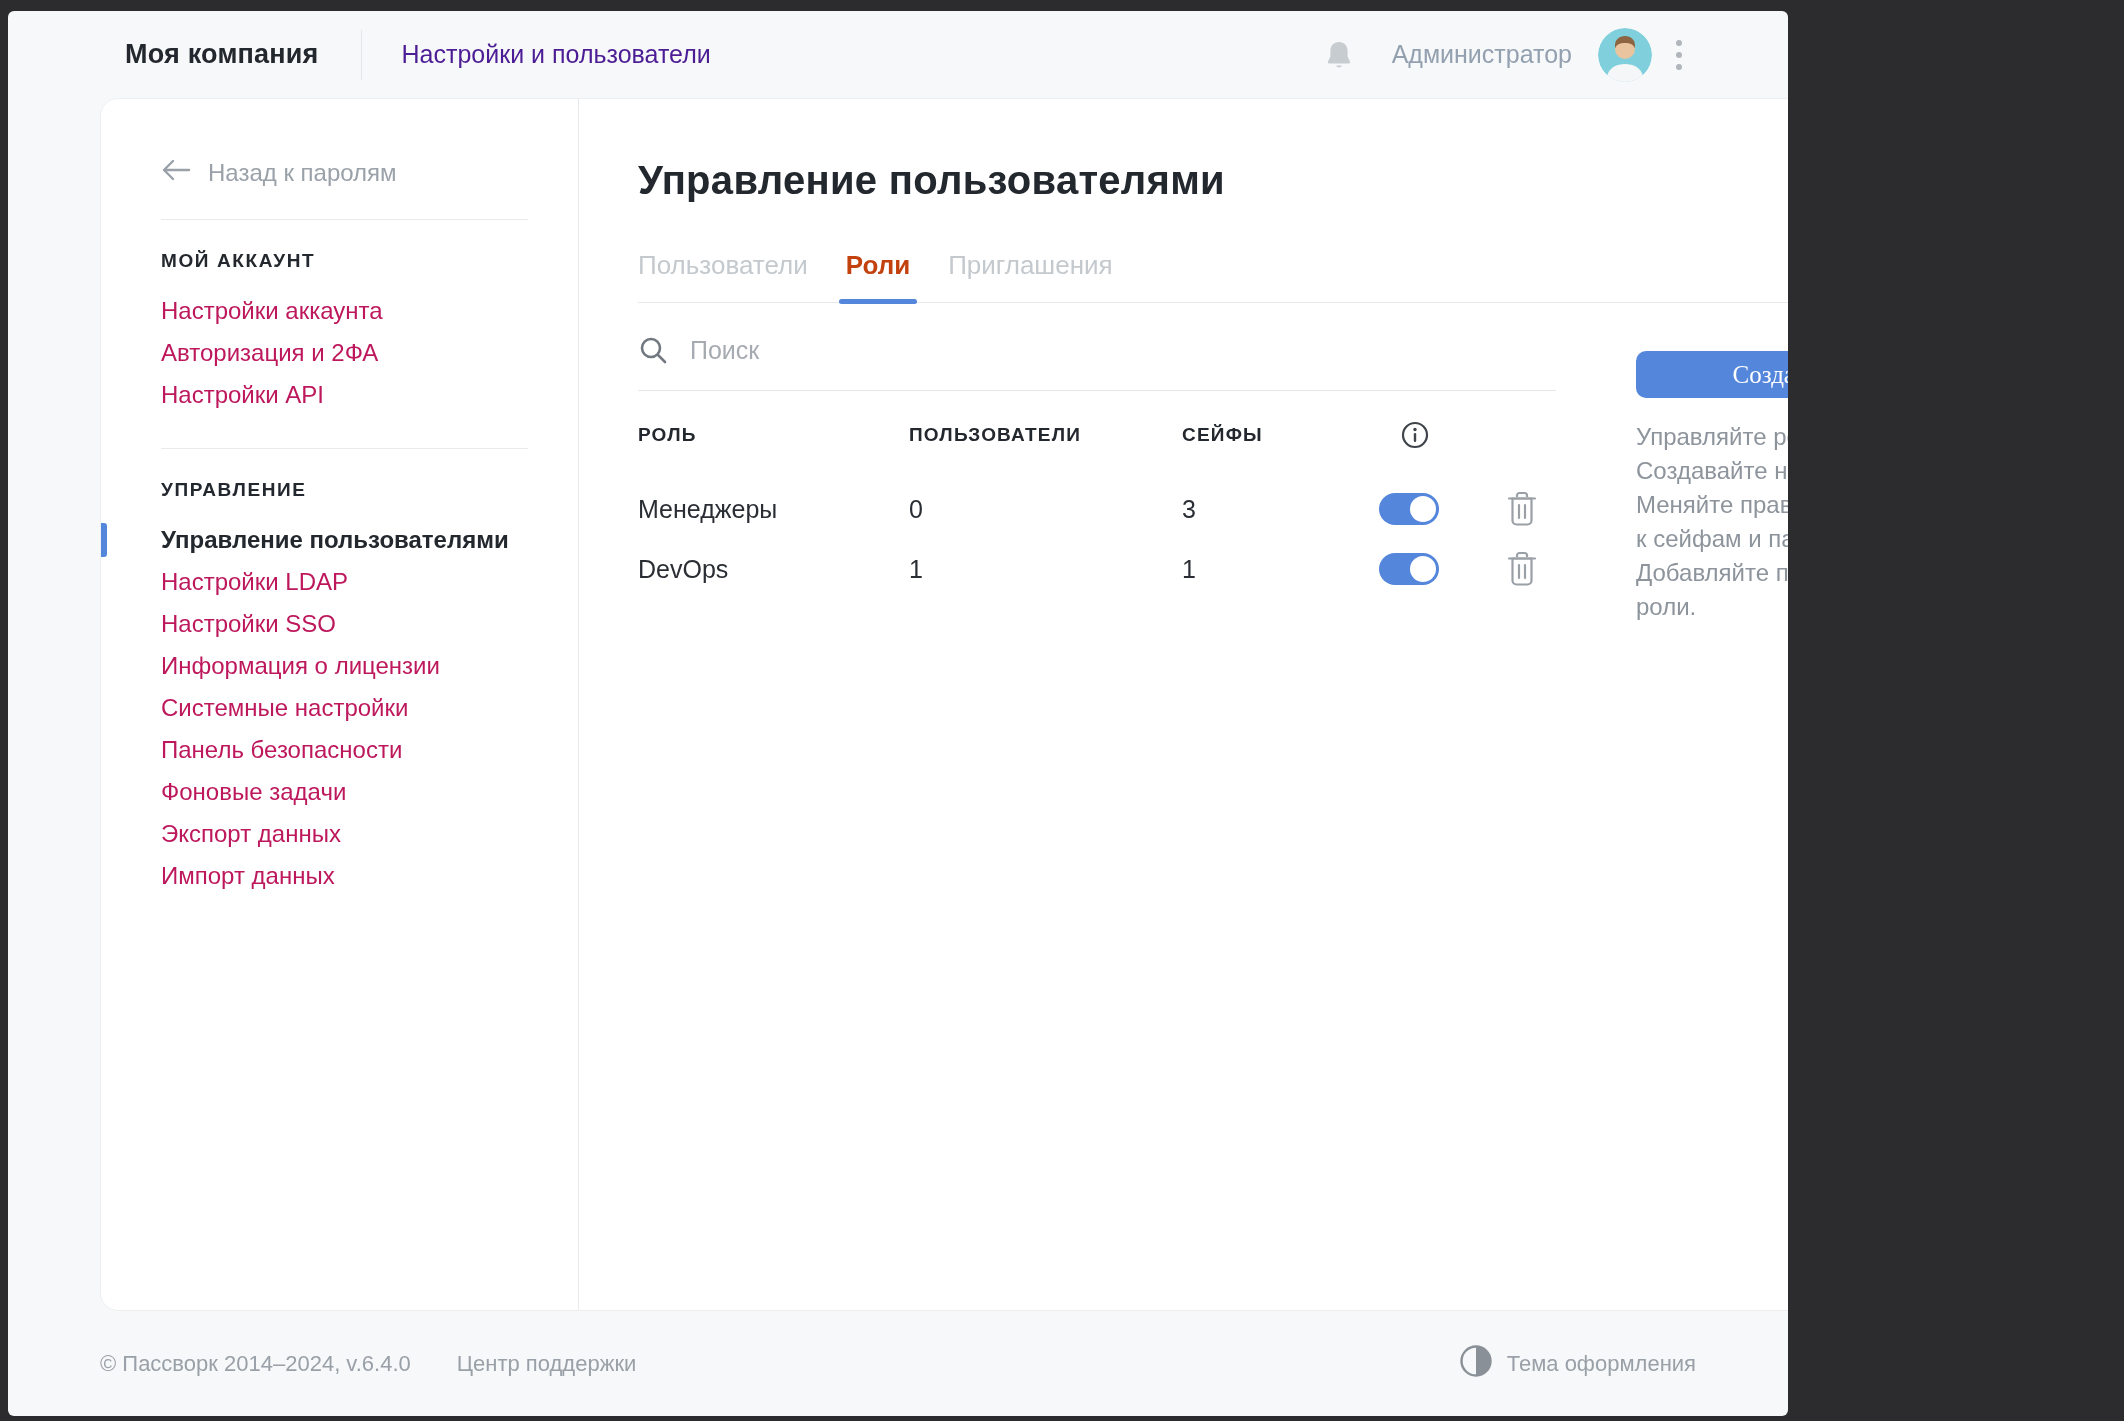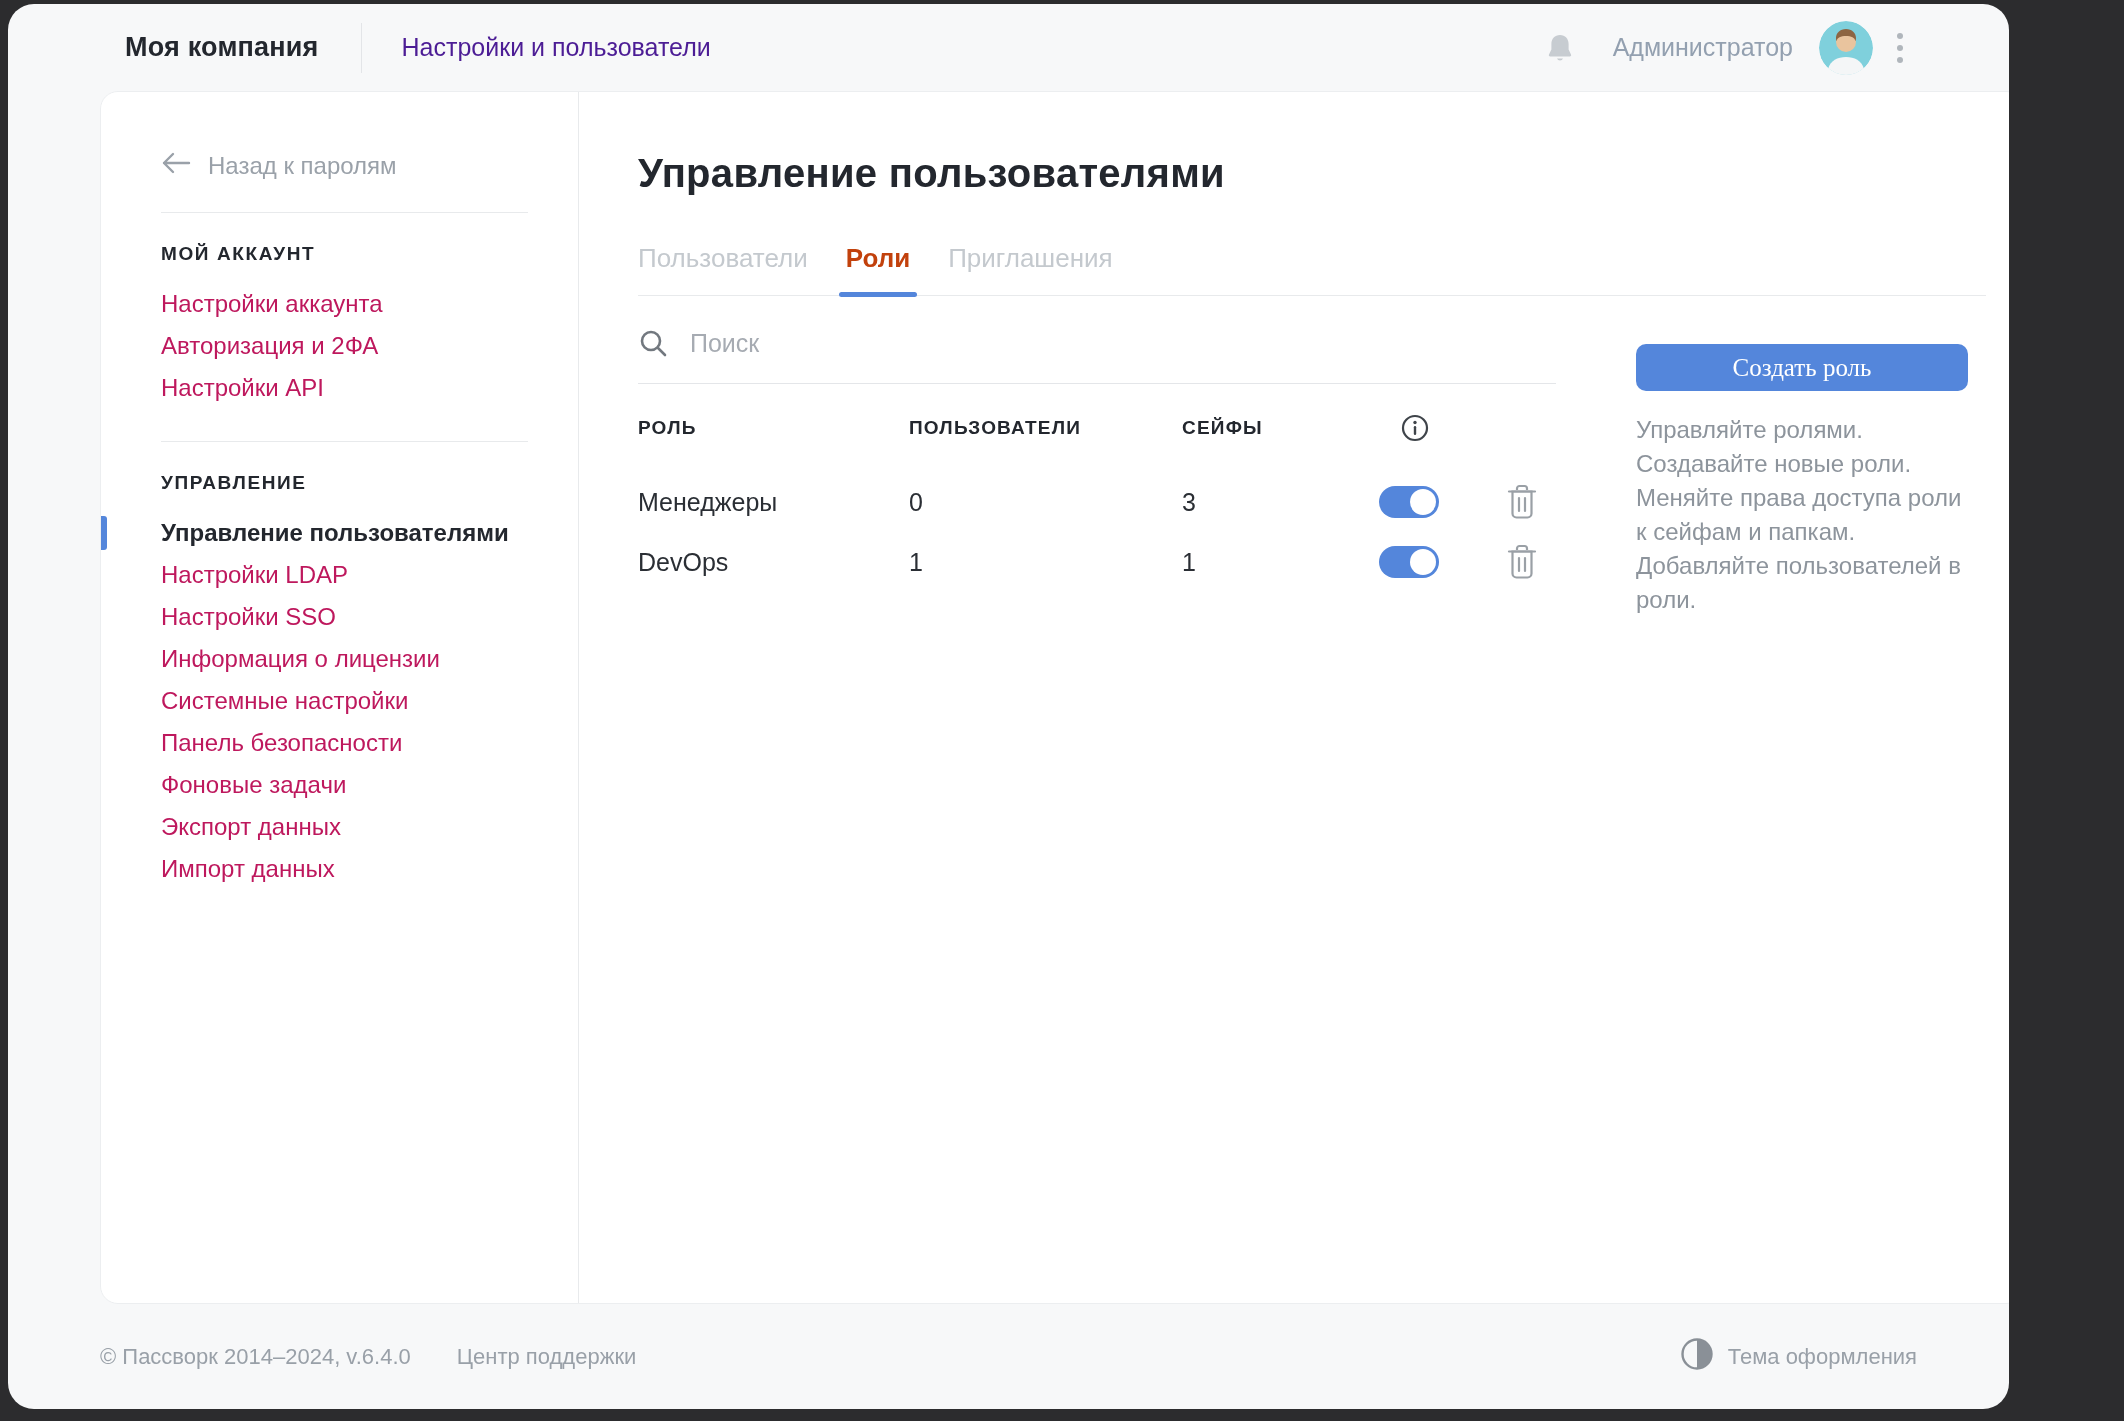--- a/index.html
+++ b/index.html
@@ -1,17 +1,17 @@
 <!DOCTYPE html>
 <html><head>
 <meta charset="utf-8">
 <style>
   html,body{margin:0;padding:0;}
   body{width:2124px;height:1421px;background:#2c2c2e;font-family:"Liberation Sans",sans-serif;position:relative;overflow:hidden;}
-  .window{position:absolute;left:8px;top:4px;width:2001px;height:1405px;background:#f7f8f9;border-radius:26px;overflow:hidden;}
+  .window{position:absolute;left:8px;top:11px;width:1780px;height:1405px;background:#f7f8f9;border-radius:6px;overflow:hidden;}
 
   
   .topbar{position:absolute;top:0;left:0;right:0;height:87px;display:flex;align-items:center;}
   .brand{margin-left:117px;font-size:27px;font-weight:bold;color:#23272e;letter-spacing:.2px;}
   .topbar-divider{width:1px;height:50px;background:#e3e5e8;margin:0 40px 0 42px;}
   .nav-title{font-size:25px;color:#4c1d95;}
   .topbar-right{margin-left:auto;display:flex;align-items:center;padding-right:104px;}
   .bell{margin-right:38px;display:flex;cursor:pointer;}
   .username{font-size:25px;color:#93a0b0;margin-right:26px;}
   .avatar{width:54px;height:54px;border-radius:50%;overflow:hidden;display:flex;cursor:pointer;}

